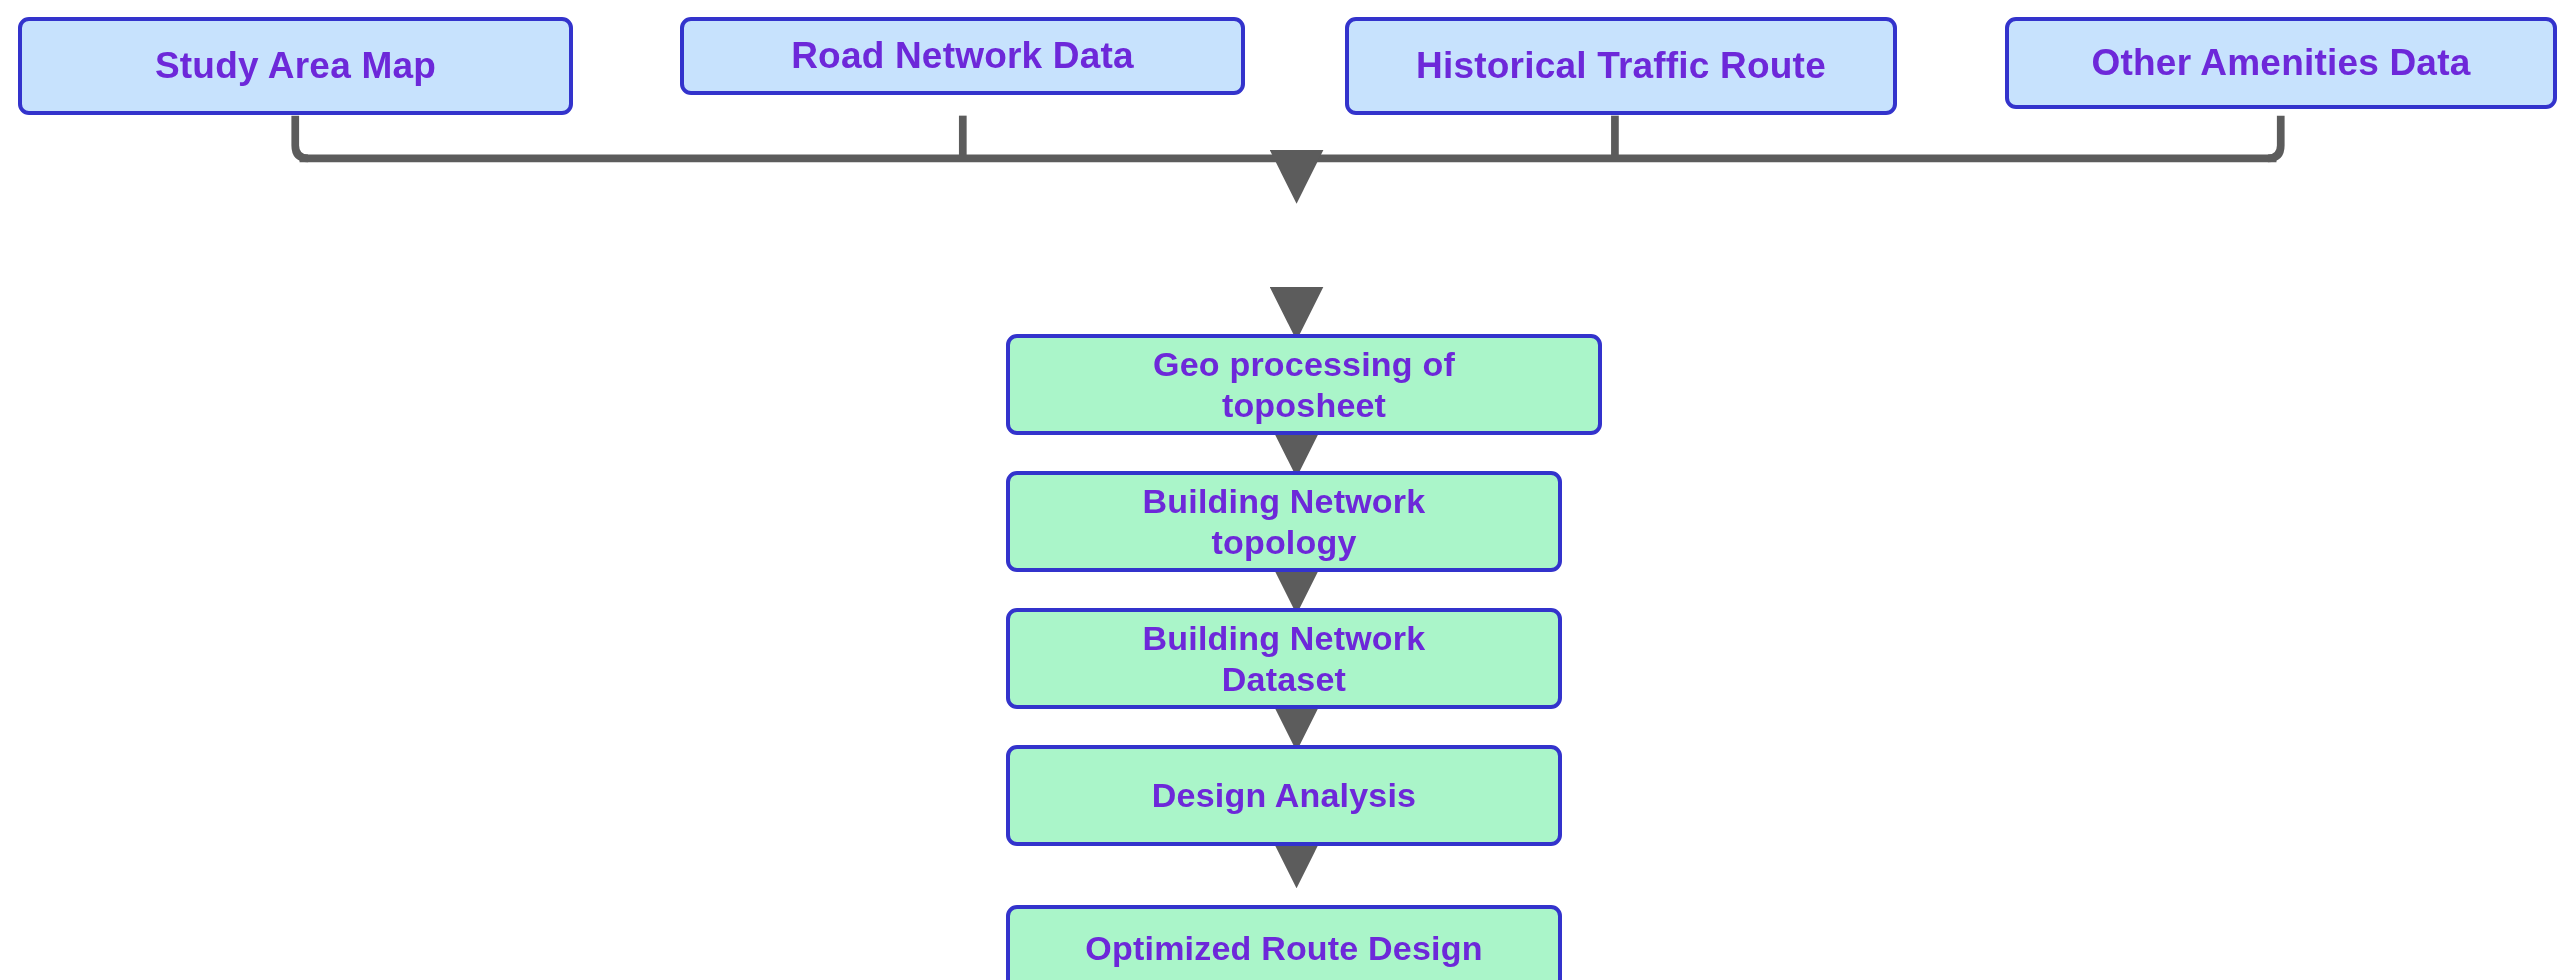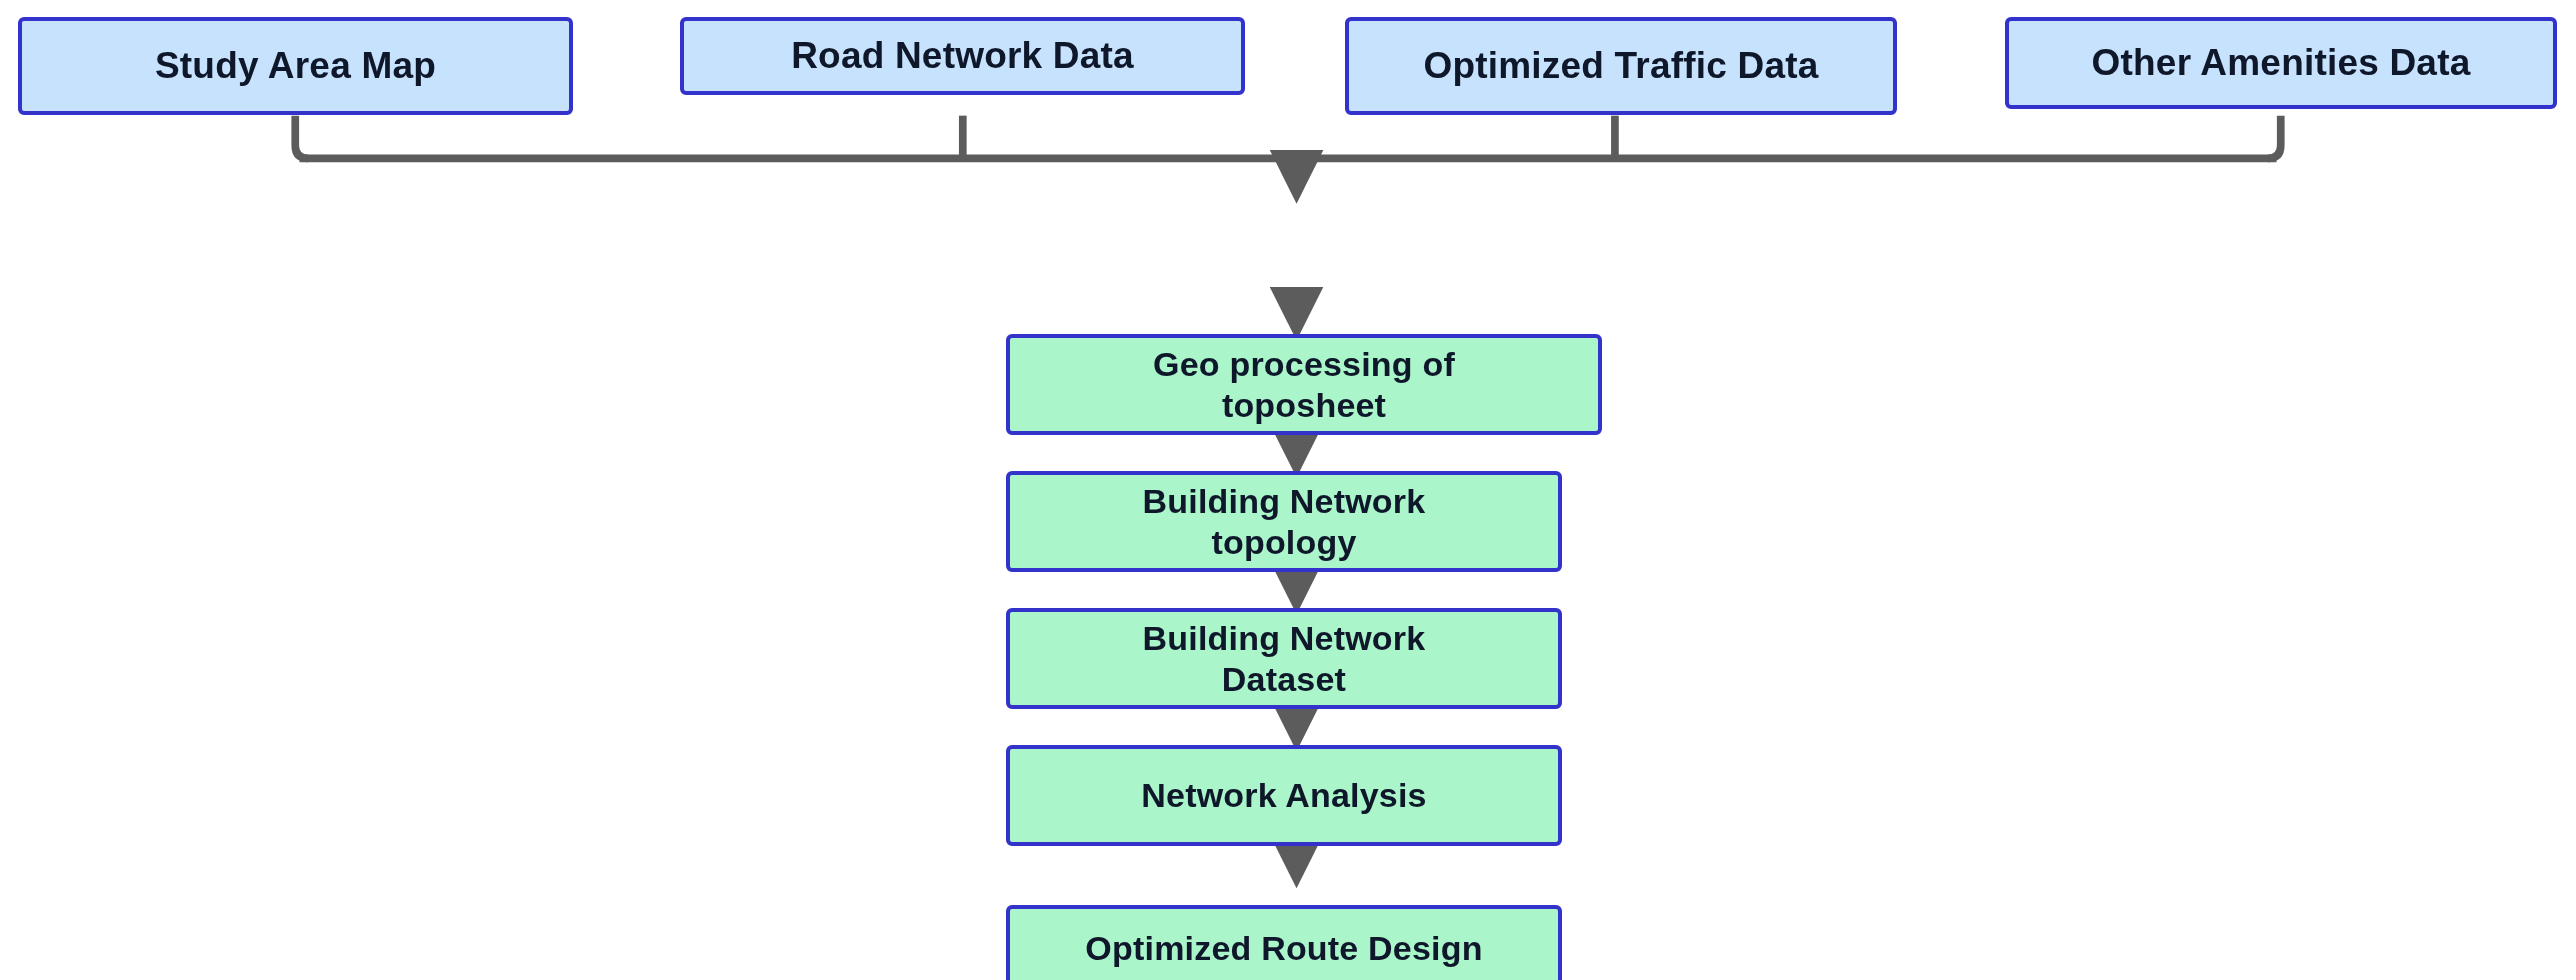--- a/index.html
+++ b/index.html
@@ -23,26 +23,26 @@
     left: 0;
     top: 0;
     width: 2576px;
     height: 981px;
     pointer-events: none;
   }
   .node {
     position: absolute;
     box-sizing: border-box;
     border: 4.3px solid #3333cc;
-    border-radius: 6px;
+    border-radius: 11px;
     display: flex;
     align-items: center;
     justify-content: center;
     text-align: center;
-    color: #0f172a;
+    color: #6d28d9;
     font-weight: bold;
     line-height: 1.18;
     letter-spacing: 0.2px;
     z-index: 2;
   }
   .node.source {
     background: #c7e2fd;
     font-size: 37px;
   }
   .node.process {
@@ -85,21 +85,21 @@
 
   <div class="node source" style="left:18px; top:17px; width:555px; height:98px;">
     <span class="node-label">Study Area Map</span>
   </div>
 
   <div class="node source" style="left:680px; top:17px; width:565px; height:78px;justify-content:center;">
     <span class="node-label">Road Network Data</span>
   </div>
 
   <div class="node source" style="left:1345px; top:17px; width:552px; height:98px;">
-    <span class="node-label">Optimized Traffic Data</span>
+    <span class="node-label">Historical Traffic Route</span>
   </div>
 
   <div class="node source" style="left:2005px; top:17px; width:552px; height:92px;">
     <span class="node-label">Other Amenities Data</span>
   </div>
 
 
   <div class="node process" style="left:1006px; top:334px; width:596px; height:101px;">
     <span class="node-label">Geo processing of
 toposheet</span>
@@ -109,21 +109,21 @@
     <span class="node-label">Building Network
 topology</span>
   </div>
 
   <div class="node process" style="left:1006px; top:608px; width:556px; height:101px;">
     <span class="node-label">Building Network
 Dataset</span>
   </div>
 
   <div class="node process" style="left:1006px; top:745px; width:556px; height:101px;">
-    <span class="node-label">Network Analysis</span>
+    <span class="node-label">Design Analysis</span>
   </div>
 
   <div class="node process" style="left:1006px; top:881px; width:556px; height:86px;margin-top:24px;">
     <span class="node-label">Optimized Route Design</span>
   </div>
 
 </div>
 
 
 </body></html>

